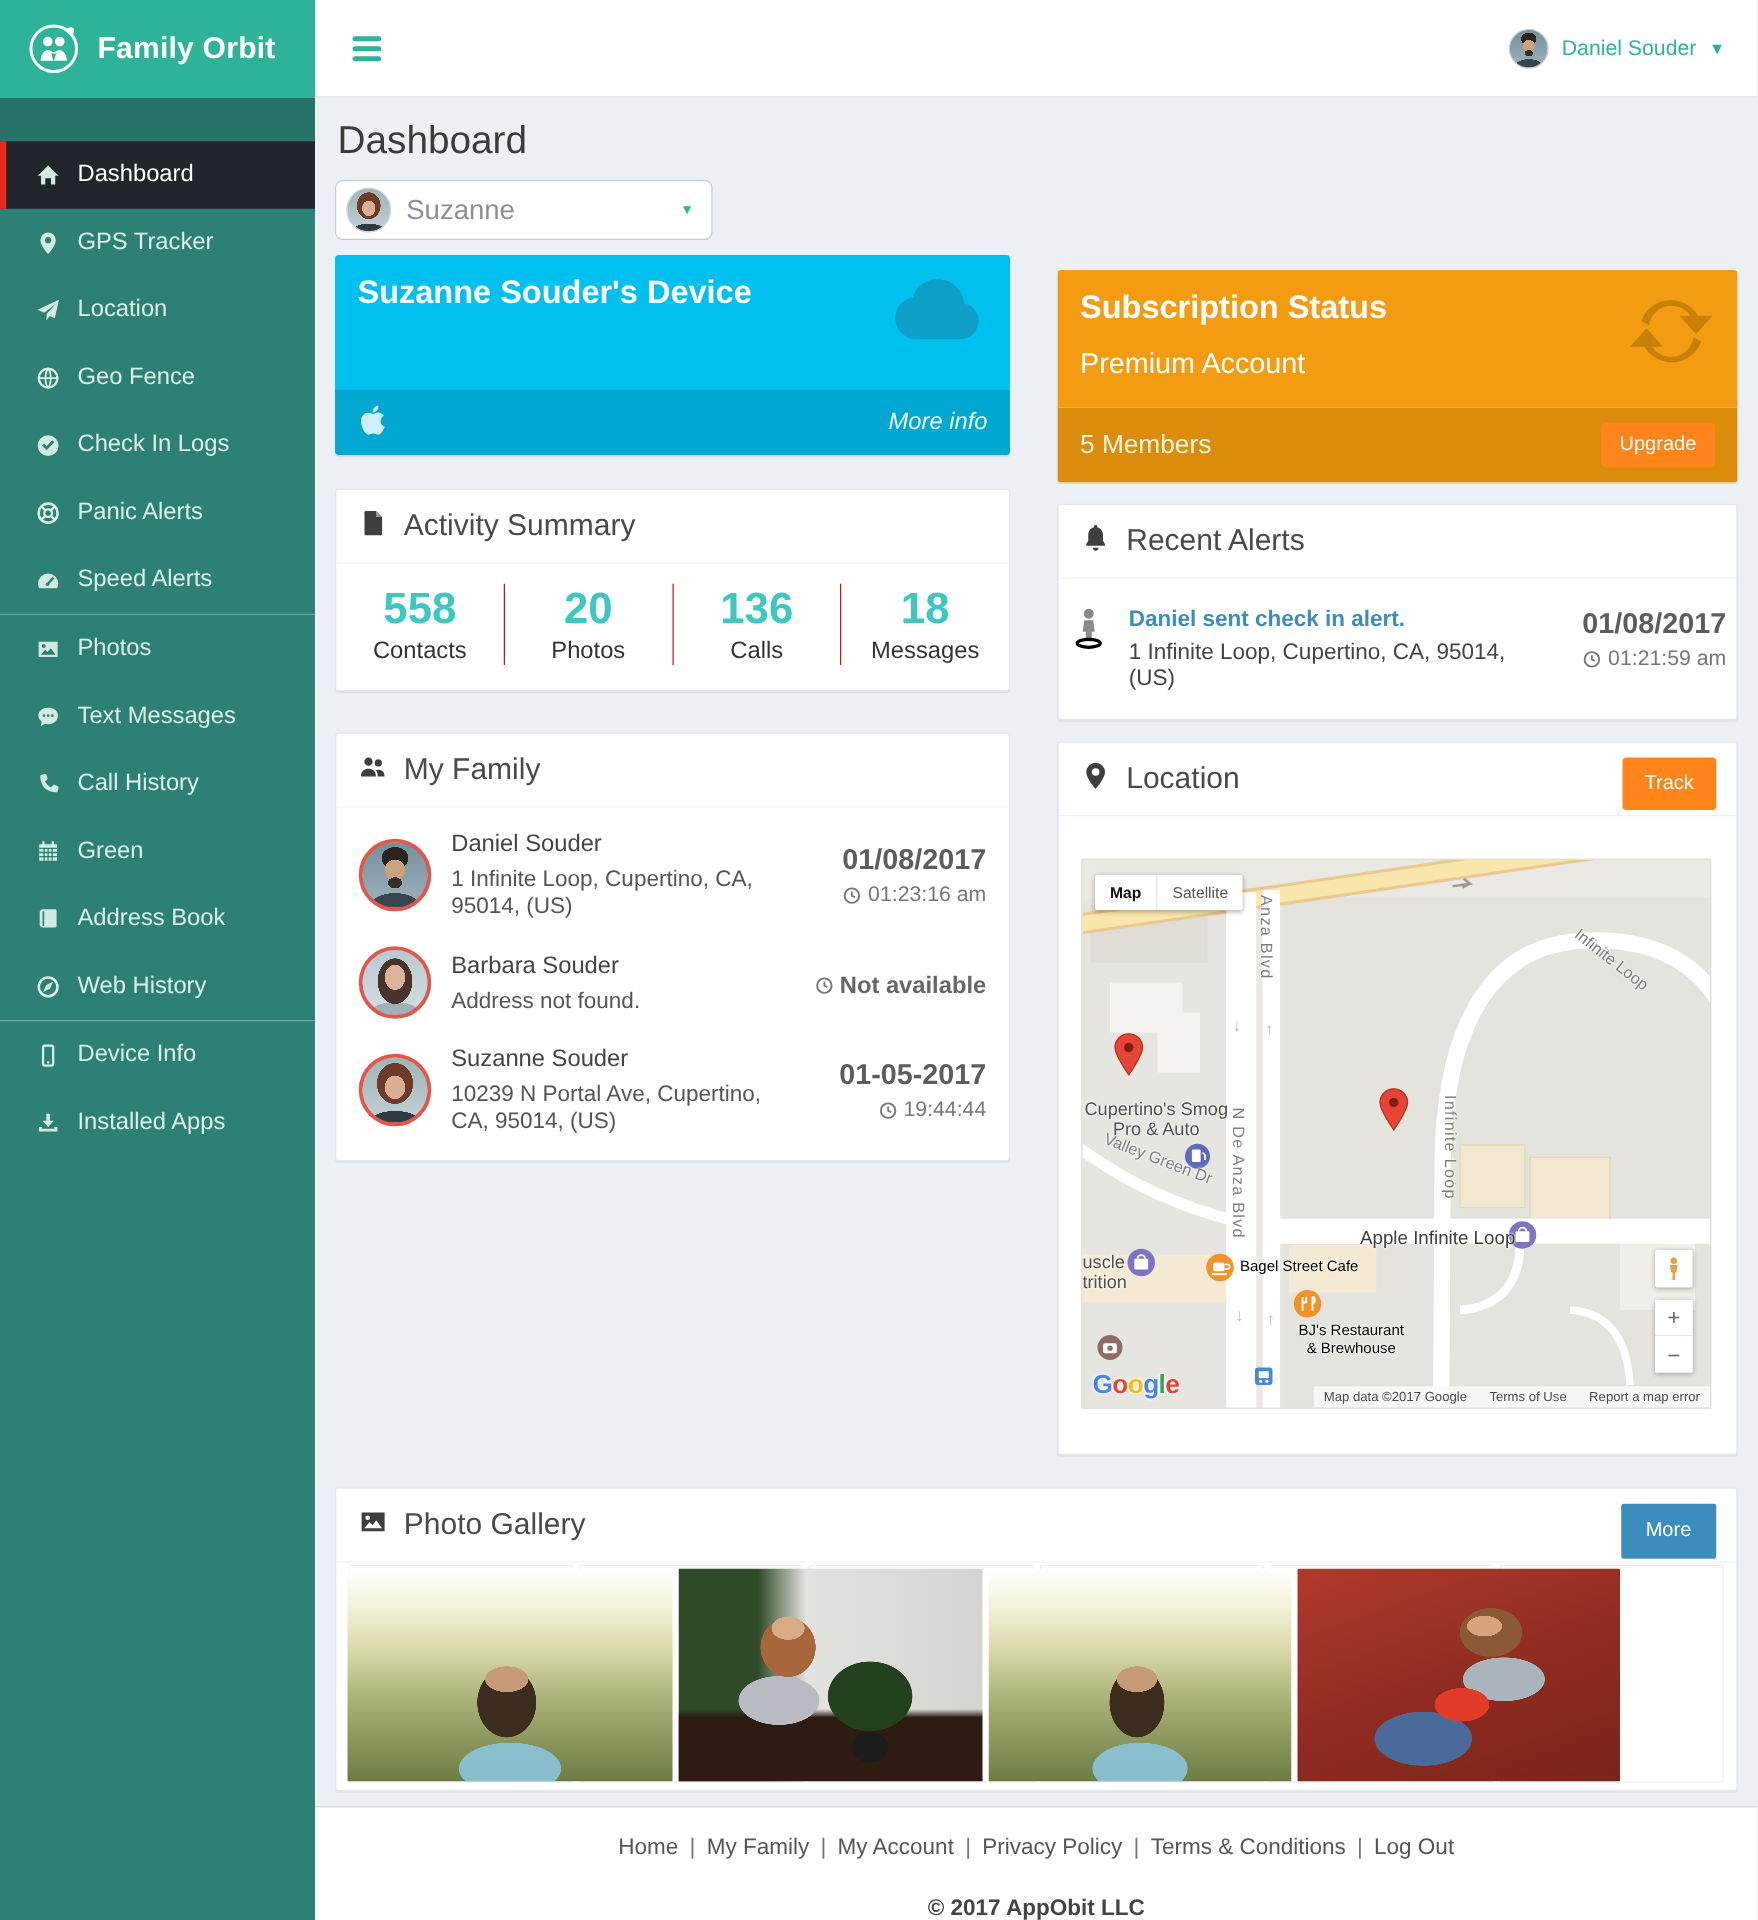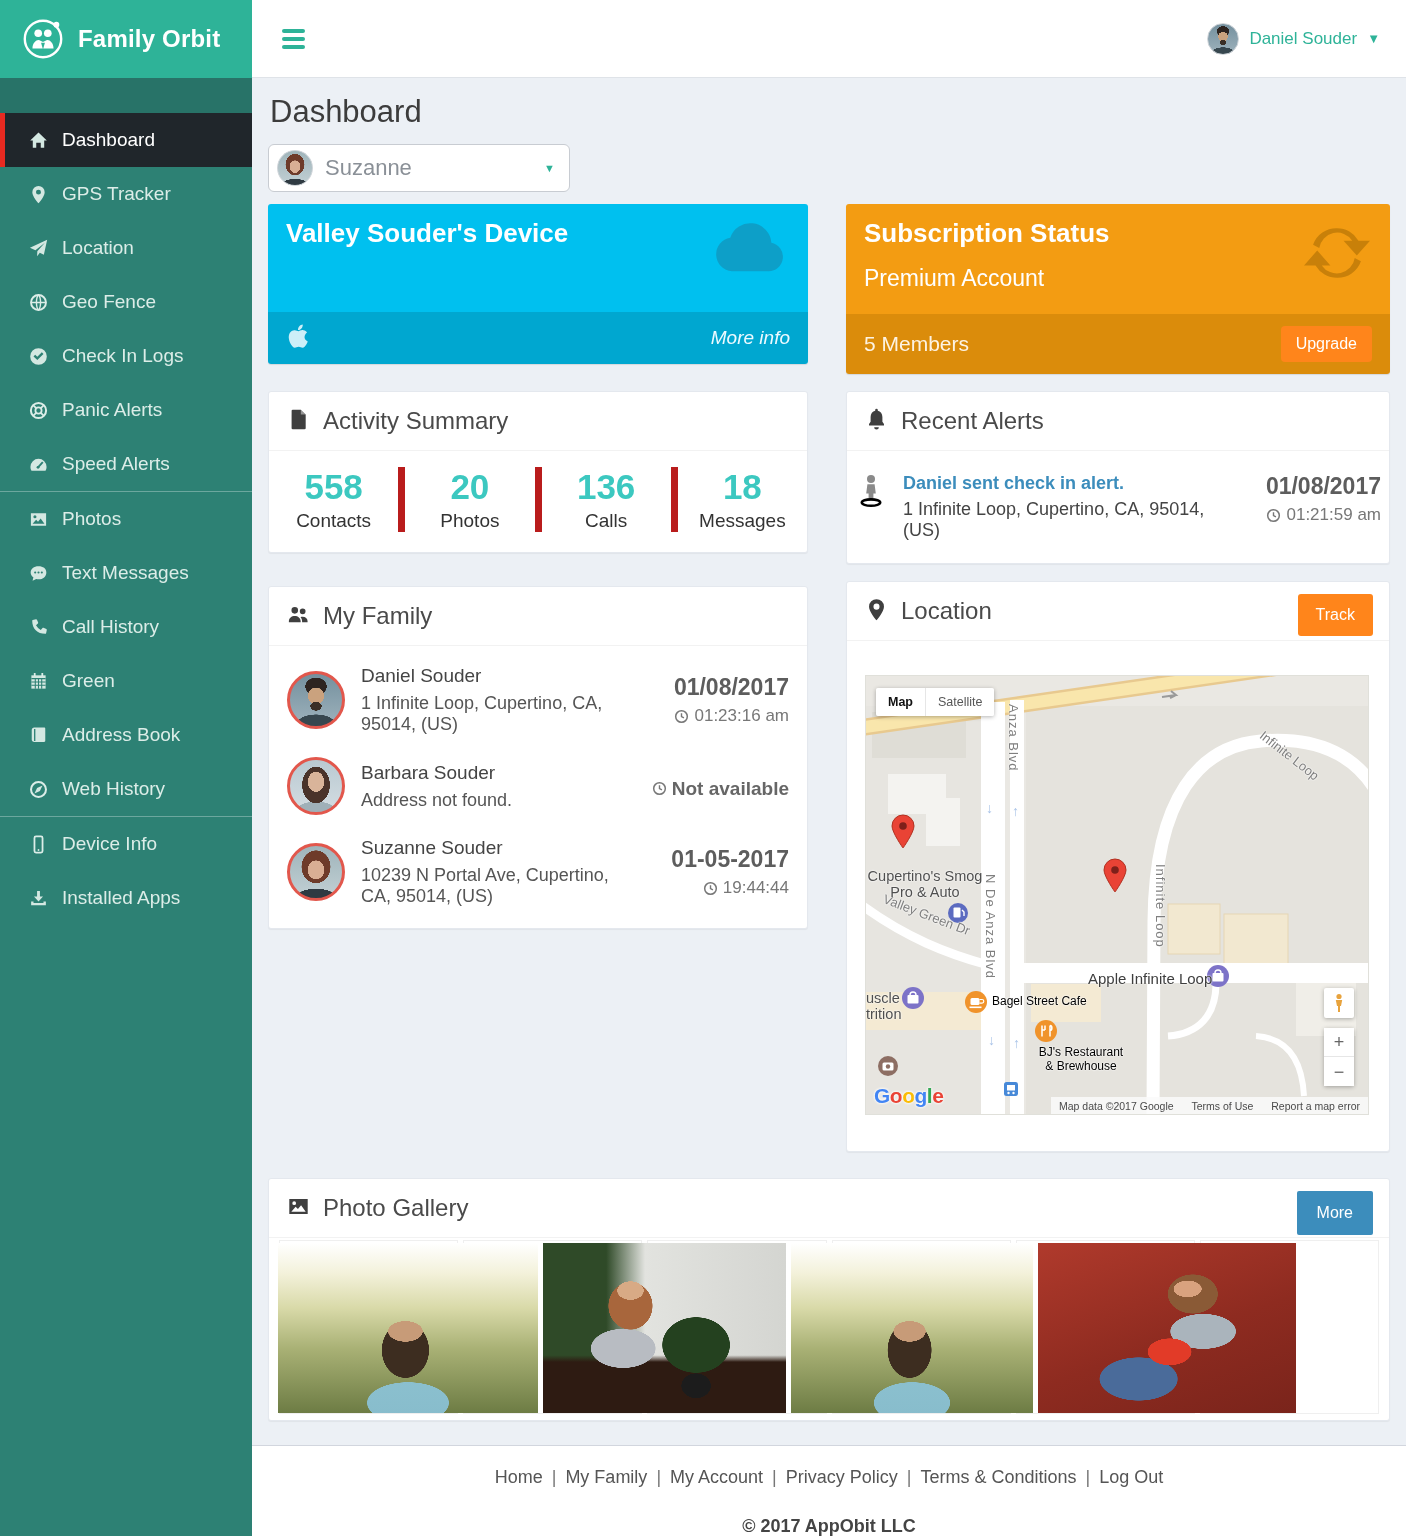--- a/index.html
+++ b/index.html
@@ -48,21 +48,21 @@
   .menu li.sep{height:0;border-top:1px solid rgba(255,255,255,.30);margin:0;}
 
   
   .main{display:flex;flex-direction:column;background:#ECF0F5;overflow:hidden;}
   .content{flex:1;padding:0 16px;}
   .page-h1{font-size:31px;font-weight:400;color:#3c3c3c;margin:16px 0 14px 2px;}
   .member-select{width:278px;height:46px;background:#fff;border:1px solid #c8ccd2;border-radius:6px;display:flex;align-items:center;gap:12px;padding:0 14px 0 8px;cursor:pointer;}
   .member-select .msel-label{flex:1;color:#8a9097;font-size:22px;}
   .cols{display:flex;gap:38px;margin-top:12px;align-items:flex-start;}
   .col-l{flex:0 0 540px;width:540px;}
-  .col-r{flex:1;}
+  .col-r{flex:1;margin-top:12px;}
 
   
   .smallbox{border-radius:3px;overflow:hidden;color:#fff;box-shadow:0 1px 1px rgba(0,0,0,.1);}
   .sb-blue .sb-body{background:#00C0EF;height:108px;}
   .sb-blue .sb-foot{background:#00A7D0;height:52px;}
   .sb-orange .sb-body{background:#F39C12;height:110px;}
   .sb-orange .sb-foot{background:#DB8C0B;height:60px;}
   .sb-body{position:relative;padding:14px 18px;box-sizing:border-box;}
   .sb-title{font-size:26px;font-weight:700;}
   .sb-sub{font-size:23px;margin-top:16px;font-weight:400;}
@@ -77,21 +77,21 @@
   .card{background:#fff;border:1px solid #e4e8ee;border-radius:3px;box-shadow:0 1px 1px rgba(0,0,0,.05);}
   .chead{display:flex;align-items:center;gap:13px;padding:15px 18px;border-bottom:1px solid #f2f2f2;position:relative;}
   .chead .ico2 svg{width:23px;height:23px;fill:#3f3f3f;}
   .chead h2{margin:0;font-size:24px;font-weight:400;color:#4a4a4a;}
   .mt-gap1{margin-top:27px;}
   .mt-gap2{margin-top:33px;}
   .mt-gap3{margin-top:17px;}
 
   
   .stats{display:flex;padding:16px 0 20px;}
-  .stat{flex:1;text-align:center;border-right:7px solid #b91c1c;}
+  .stat{flex:1;text-align:center;border-right:1px solid #b91c1c;}
   .stat:last-child{border-right:none;}
   .stat .num{font-size:35px;font-weight:700;color:#3CC8C0;}
   .stat .slabel{font-size:19px;color:#333;margin-top:3px;}
 
   
   .alert-row{display:flex;align-items:flex-start;gap:16px;padding:22px 8px;}
   .sv-ic svg{width:32px;height:36px;fill:#8a8a8a;}
   .alert-main{flex:1;}
   .alert-link{color:#3C8DBC;font-weight:700;font-size:18px;text-decoration:none;cursor:pointer;display:block;}
   .alert-addr{color:#444;font-size:18px;margin-top:5px;}
@@ -348,21 +348,21 @@
         <span class="msel-label">Suzanne</span>
         <span class="caret" style="font-size:11px;">▼</span>
       </div>
 
       <div class="cols">
 
         <div class="col-l">
 
           <div class="smallbox sb-blue">
             <div class="sb-body">
-              <div class="sb-title">Valley Souder's Device</div>
+              <div class="sb-title">Suzanne Souder's Device</div>
               <svg class="sb-bigicon" width="92" height="62" viewBox="0 0 32 22">
                 <path d="M25 9.5a7.5 7.5 0 0 0-14.6-1.8A6 6 0 0 0 11 19.6h13a5.1 5.1 0 0 0 1-10.1z" fill="#0E9EC6"></path>
               </svg>
             </div>
             <div class="sb-foot">
               <span class="apple-ic"><svg viewBox="0 0 16 16">
                     <path d="M11.4 8.6c0-1.8 1.5-2.7 1.6-2.8-.9-1.3-2.2-1.4-2.7-1.5-1.1-.1-2.2.7-2.7.7-.6 0-1.4-.7-2.4-.6-1.2 0-2.3.7-2.9 1.8-1.3 2.2-.3 5.4.9 7.2.6.9 1.3 1.8 2.2 1.8.9 0 1.3-.6 2.4-.6 1.1 0 1.4.6 2.4.6 1 0 1.6-.9 2.2-1.8.7-1 1-2 1-2.1-.1 0-2-.8-2-2.7zM9.6 3.2c.5-.6.8-1.5.7-2.3-.7 0-1.6.5-2.1 1.1-.5.6-.9 1.5-.8 2.3.9.1 1.7-.5 2.2-1.1z"></path>
                   </svg></span>
               <a class="moreinfo">More info</a>
             </div>

